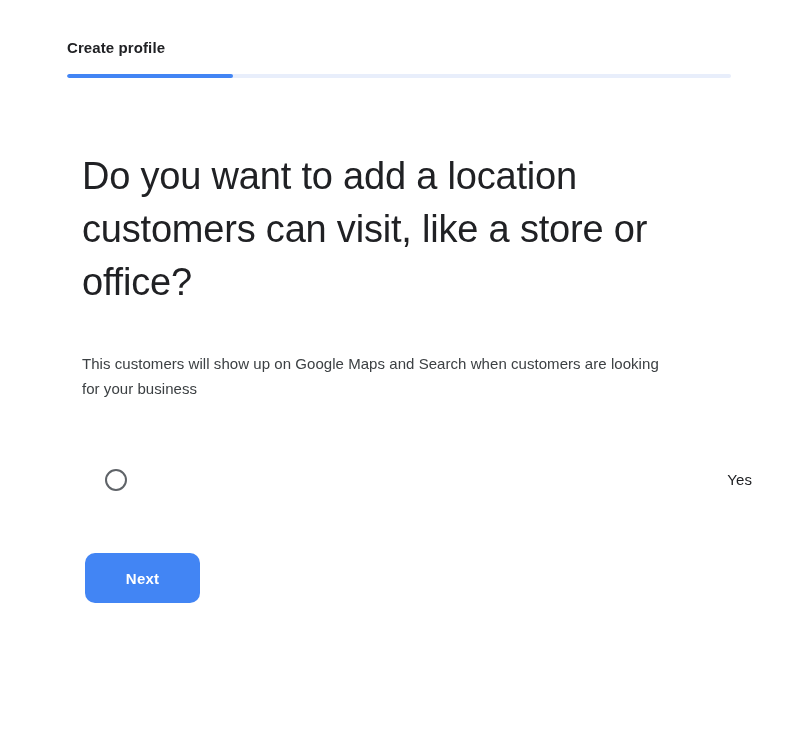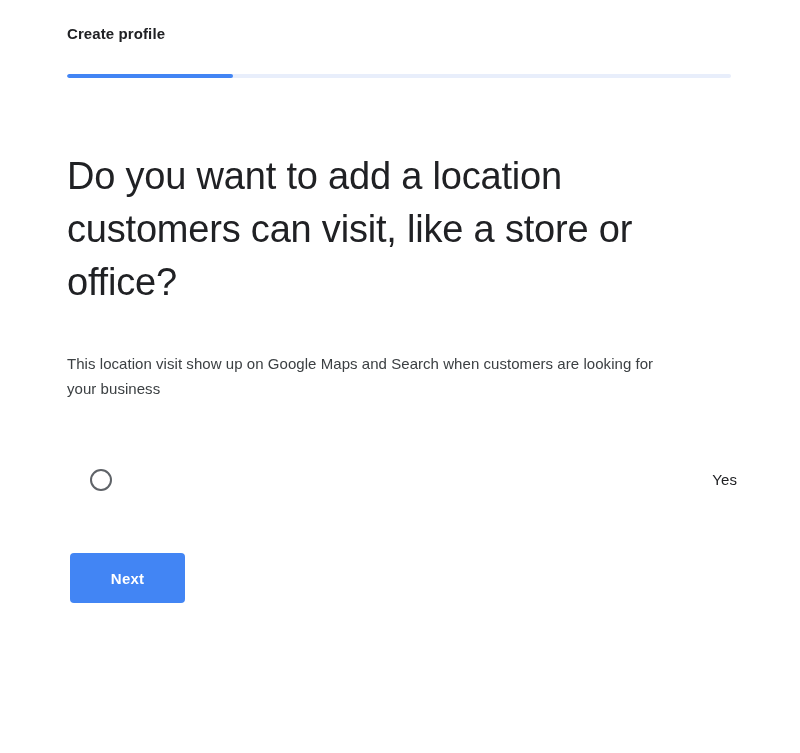--- a/index.html
+++ b/index.html
@@ -20,21 +20,21 @@
     position: relative;
     width: 800px;
     height: 753px;
     background: #ffffff;
   }
 
   
   .step-header {
     position: absolute;
     left: 67px;
-    top: 24px;
+    top: 38px;
     width: 665px;
   }
   .step-title {
     font-size: 15px;
     font-weight: bold;
     color: #202124;
     letter-spacing: 0.1px;
     line-height: 20px;
     white-space: nowrap;
   }
@@ -52,21 +52,21 @@
   }
   .progress-fill {
     height: 100%;
     background: #4285f4;
     border-radius: 2px;
   }
 
   
   .content {
     position: absolute;
-    left: 67px;
+    left: 82px;
     top: 150px;
     width: 670px;
   }
 
   .headline {
     font-size: 38px;
     font-weight: normal;
     color: #202124;
     line-height: 53px;
     letter-spacing: -0.2px;
@@ -125,21 +125,21 @@
   }
   .next-button {
     display: inline-flex;
     align-items: center;
     justify-content: center;
     width: 115px;
     height: 50px;
     background: #4285f4;
     color: #ffffff;
     border: none;
-    border-radius: 4px;
+    border-radius: 10px;
     font-family: "Liberation Sans", sans-serif;
     font-size: 15px;
     font-weight: bold;
     letter-spacing: 0.2px;
     cursor: pointer;
   }
 </style>
 </head>
 <body>
 
@@ -150,21 +150,21 @@
   </div>
 
   <div class="progress-track">
     <div class="progress-fill" id="progress-fill" style="width: 25%; background: rgb(66, 133, 244);"></div>
   </div>
 
   <div class="content">
 
     <h1 class="headline">Do you want to add a location customers can visit, like a store or office?</h1>
 
-    <p class="subtext">This location visit show up on Google Maps and Search when customers are looking for your business</p>
+    <p class="subtext">This customers will show up on Google Maps and Search when customers are looking for your business</p>
 
     <div class="radio-group" id="radio-group">
 
       <div class="radio-row">
         <span class="radio-circle"></span>
         <span class="radio-label">Yes</span>
       </div>
 
 
     </div>

